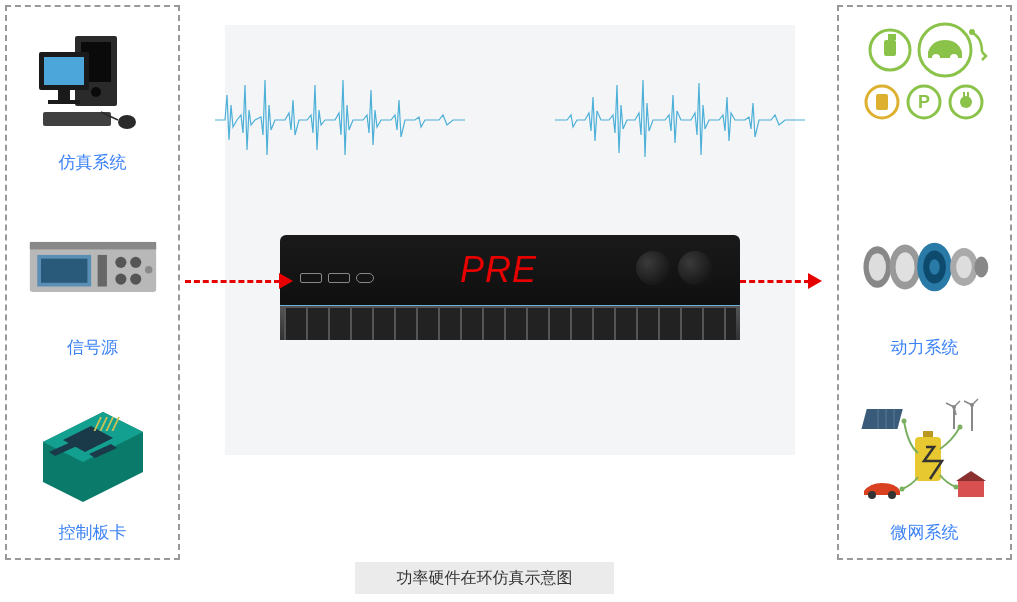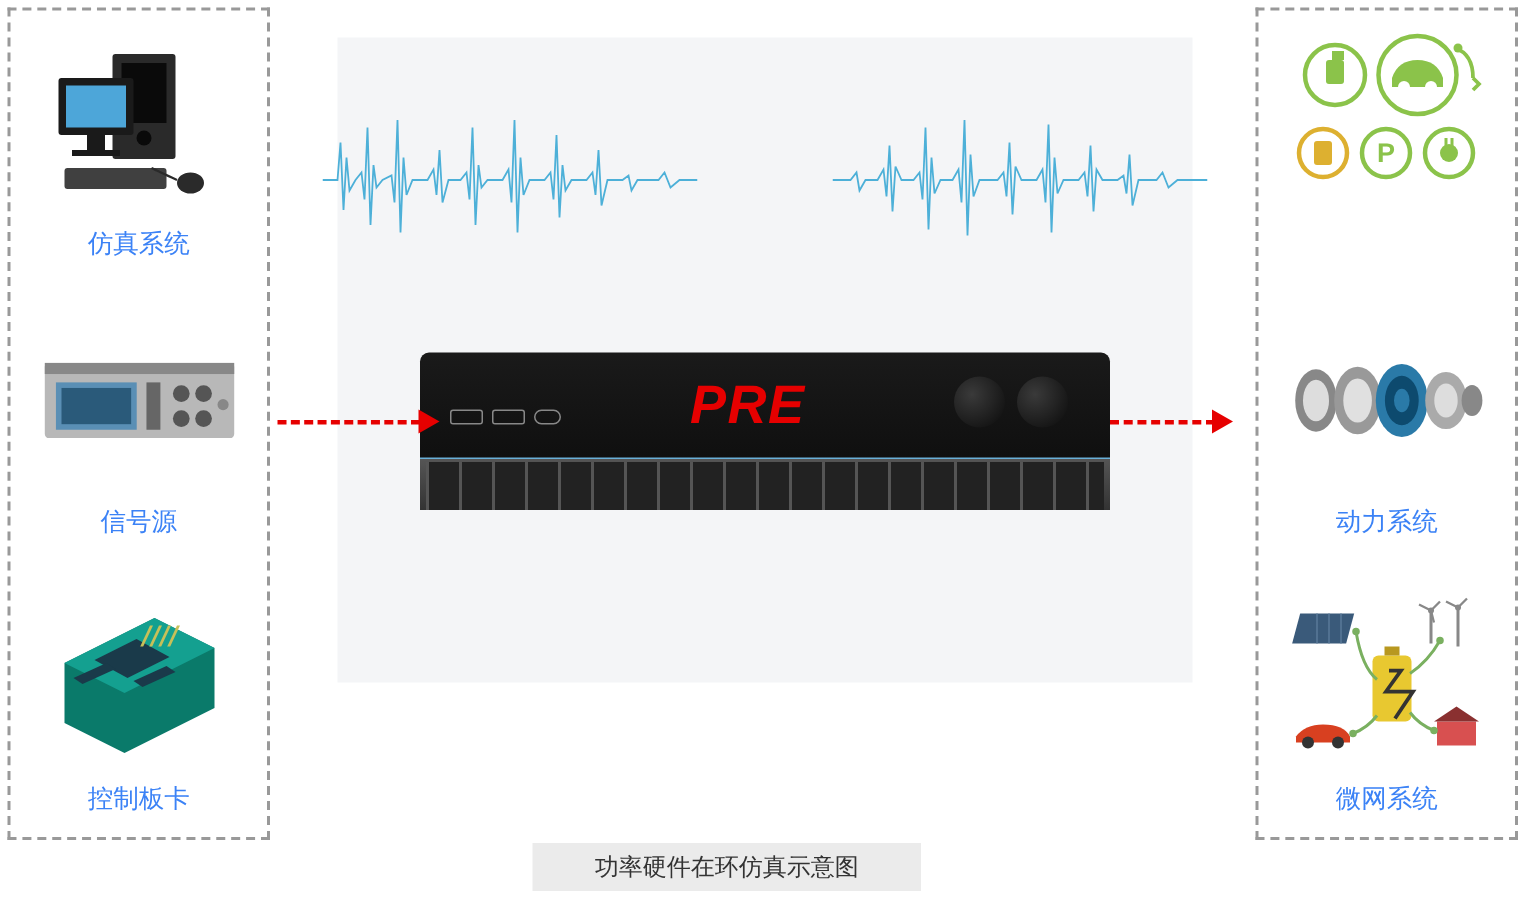--- a/index.html
+++ b/index.html
@@ -22,21 +22,21 @@
   .center-box { position: absolute; left: 225px; top: 25px; width: 570px; height: 430px; background: #f4f5f7; }
   
   .waveform { position: absolute; top: 30px; width: 250px; height: 130px; }
   .waveform.left { left: -10px; }
   .waveform.right { right: -10px; }
   
   .device { position: absolute; left: 55px; top: 210px; width: 460px; height: 105px; }
   .device-body { position: absolute; inset: 0; background: linear-gradient(#1a1a1a,#0a0a0a); border-radius: 6px 6px 2px 2px; }
   .device-front { position: absolute; left: 0; right: 0; top: 70px; height: 35px; background: linear-gradient(#555,#333); border-top: 1px solid #6ab0d8; }
   .device-vents { position: absolute; left: 4px; right: 4px; top: 73px; height: 32px; background: repeating-linear-gradient(90deg,#555 0 2px,#222 2px 22px); }
-  .device-logo { position: absolute; left: 180px; top: 14px; font-size: 36px; font-weight: 700; font-style: italic; color: #e60000; letter-spacing: 1px; }
+  .device-logo { position: absolute; left: 180px; top: 14px; font-size: 36px; font-weight: 400; font-style: italic; color: #e60000; letter-spacing: 1px; }
   .device-circle { position: absolute; top: 16px; width: 34px; height: 34px; border-radius: 50%; background: radial-gradient(circle at 35% 35%, #3a3a3a, #0a0a0a); }
   .device-circle.c1 { right: 70px; }
   .device-circle.c2 { right: 28px; }
   .device-ports { position: absolute; left: 20px; top: 38px; display: flex; gap: 6px; }
   .device-port { width: 22px; height: 10px; border: 1px solid #888; border-radius: 2px; }
   .device-port.round { width: 18px; border-radius: 5px; }
   
   .arrow { position: absolute; height: 4px; border-top: 3px dashed #e60000; }
   .arrow.left-a { left: 185px; top: 280px; width: 95px; }
   .arrow.right-a { left: 740px; top: 280px; width: 70px; }

